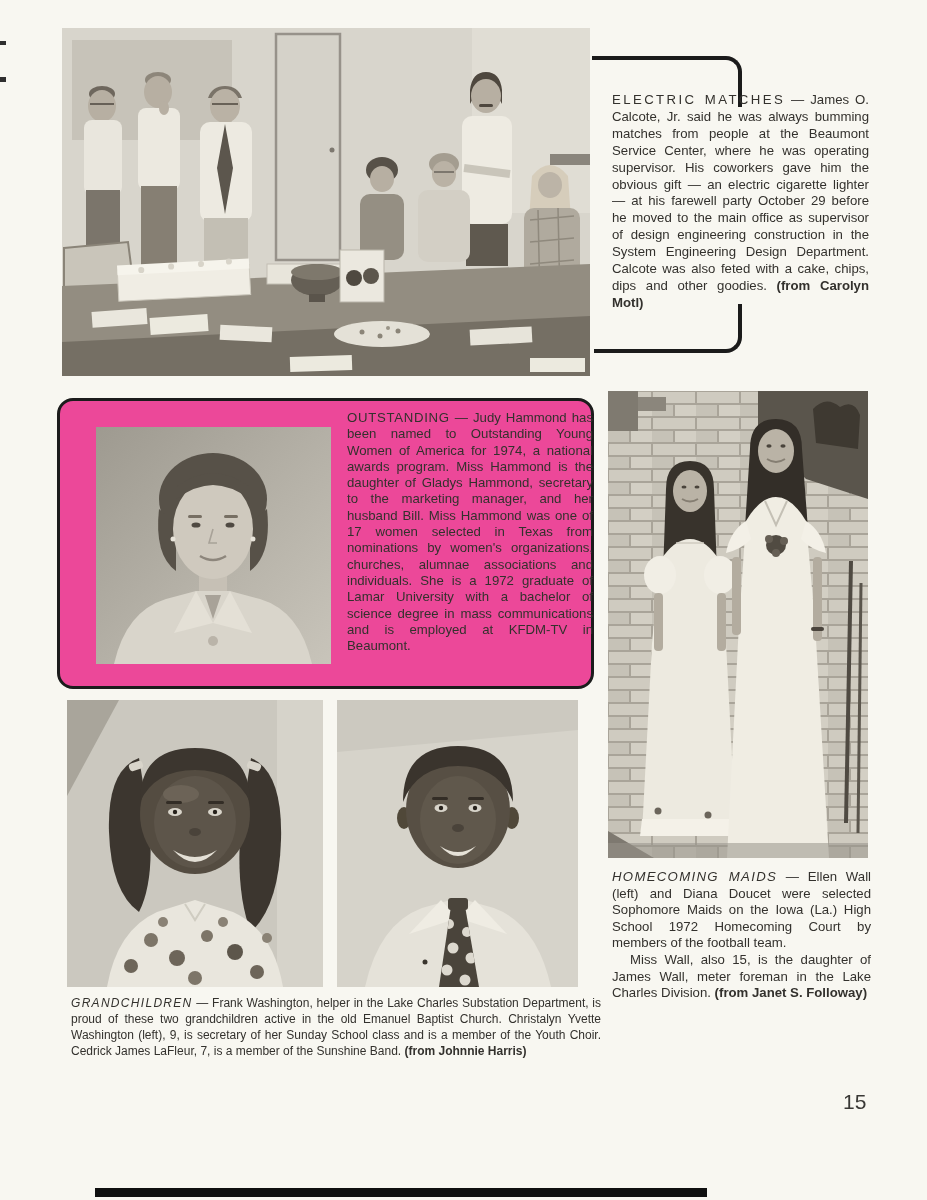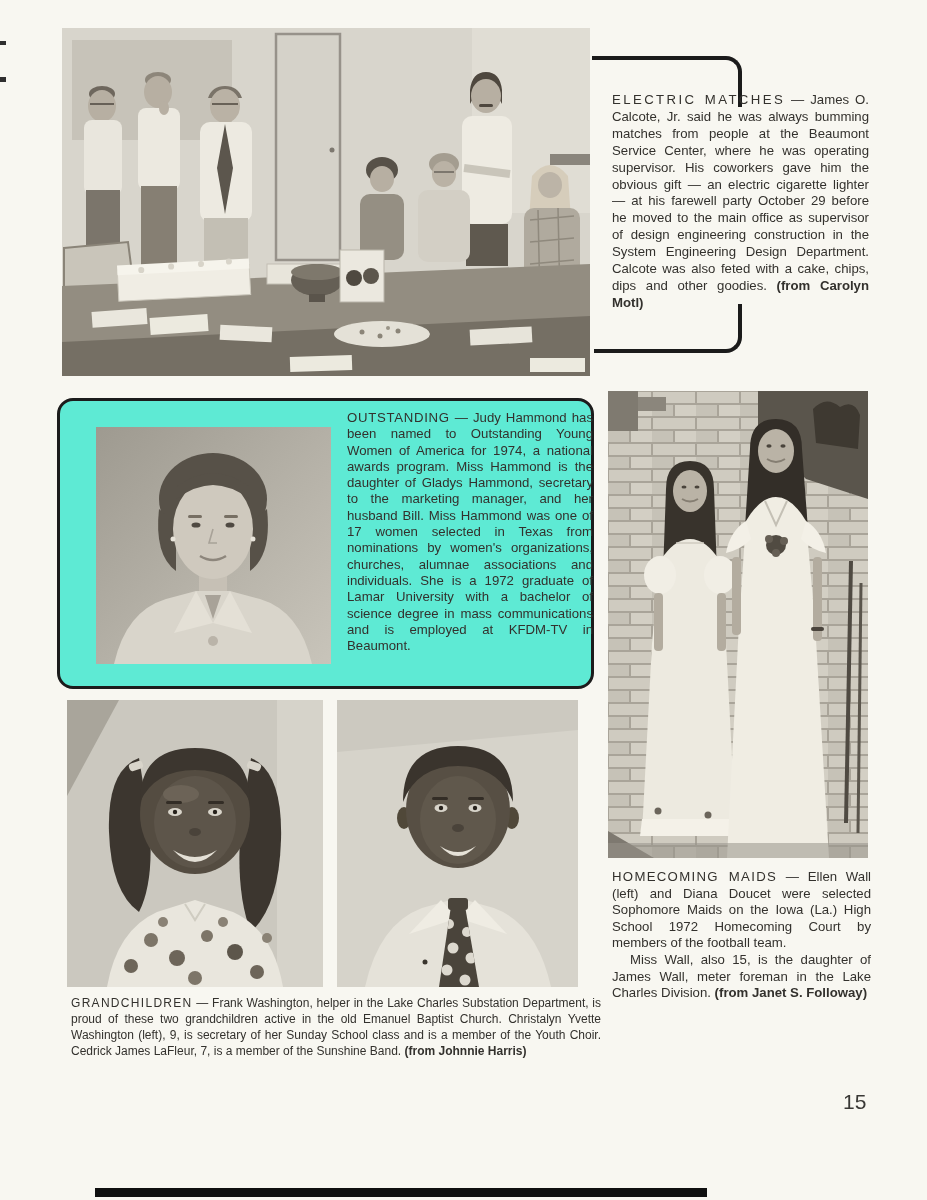--- a/index.html
+++ b/index.html
@@ -22,31 +22,31 @@
   .bracket-top{left:592px;top:56px;width:146px;height:47px;
                border-top:4px solid #1b1b1b;border-right:4px solid #1b1b1b;border-top-right-radius:16px;}
   .bracket-bottom{left:594px;top:304px;width:144px;height:45px;
                border-bottom:4px solid #1b1b1b;border-right:4px solid #1b1b1b;border-bottom-right-radius:16px;}
   
   .article{position:absolute;z-index:2;}
   .article p{margin:0;text-align:justify;}
   .electric{left:612px;top:92px;width:257px;}
   .electric p{font-size:13.2px;line-height:16.9px;}
   .outstanding-box{position:absolute;left:57px;top:398px;width:537px;height:291px;
-                   border:3px solid #1c1c1c;border-radius:16px;box-sizing:border-box;background:#5eead4;}
+                   border:3px solid #1c1c1c;border-radius:16px;box-sizing:border-box;background:#ec4899;}
   .outstanding-text{position:absolute;left:287px;top:9px;width:246px;}
   .outstanding-text p{font-size:13.2px;line-height:16.3px;}
   .homecoming{left:612px;top:869px;width:259px;}
   .homecoming p{font-size:13.2px;line-height:16.6px;}
   .homecoming p.indent{text-indent:18px;}
   .grandchildren{left:71px;top:996px;width:530px;}
   .grandchildren p{font-size:12px;line-height:15.9px;}
   .head{letter-spacing:1px;}
   .hs-wide{letter-spacing:2.4px;margin-top:36px;}
-  .hs-med{letter-spacing:1.3px;}
+  .hs-med{letter-spacing:1.3px;font-style:italic;}
   .hs-sm{letter-spacing:0.7px;}
   .credit{font-weight:bold;}
   
   .page-number{position:absolute;left:843px;top:1090px;font-size:21px;color:#3a3936;text-align:right;}
   .bottom-bar{position:absolute;left:95px;top:1188px;width:612px;height:9px;background:#101010;}
 </style>
 </head>
 <body>
 
 <div class="page">

